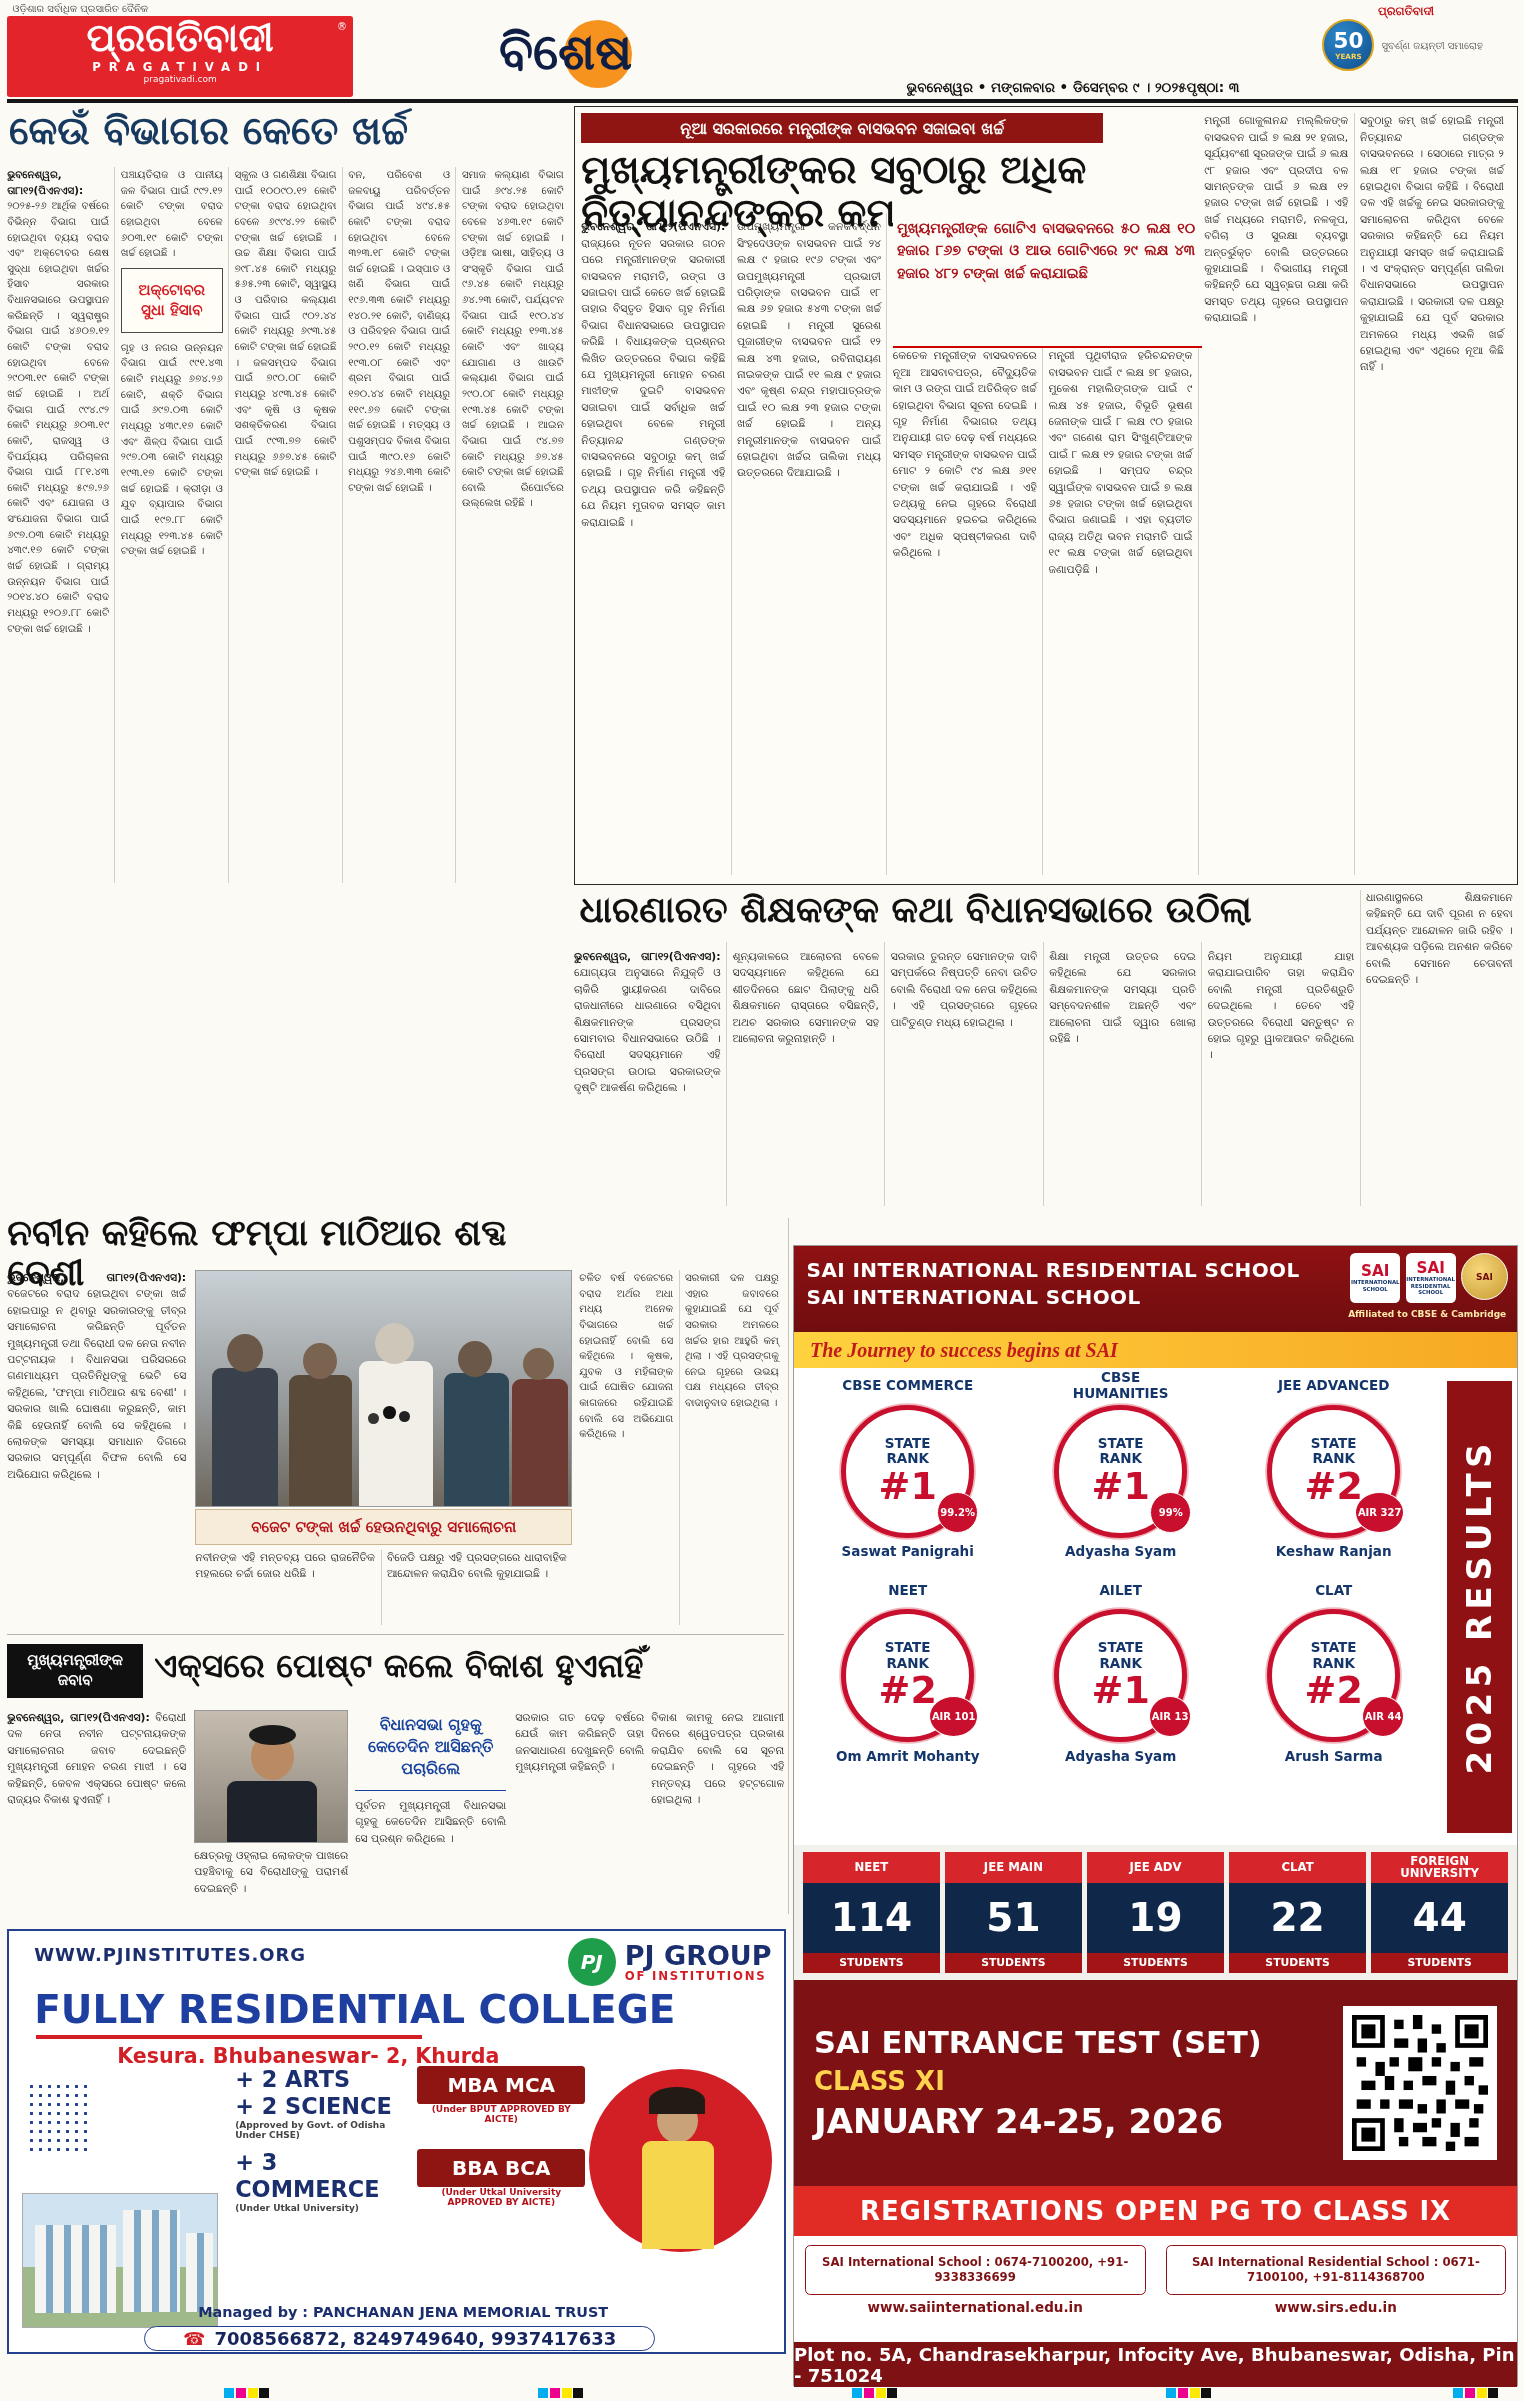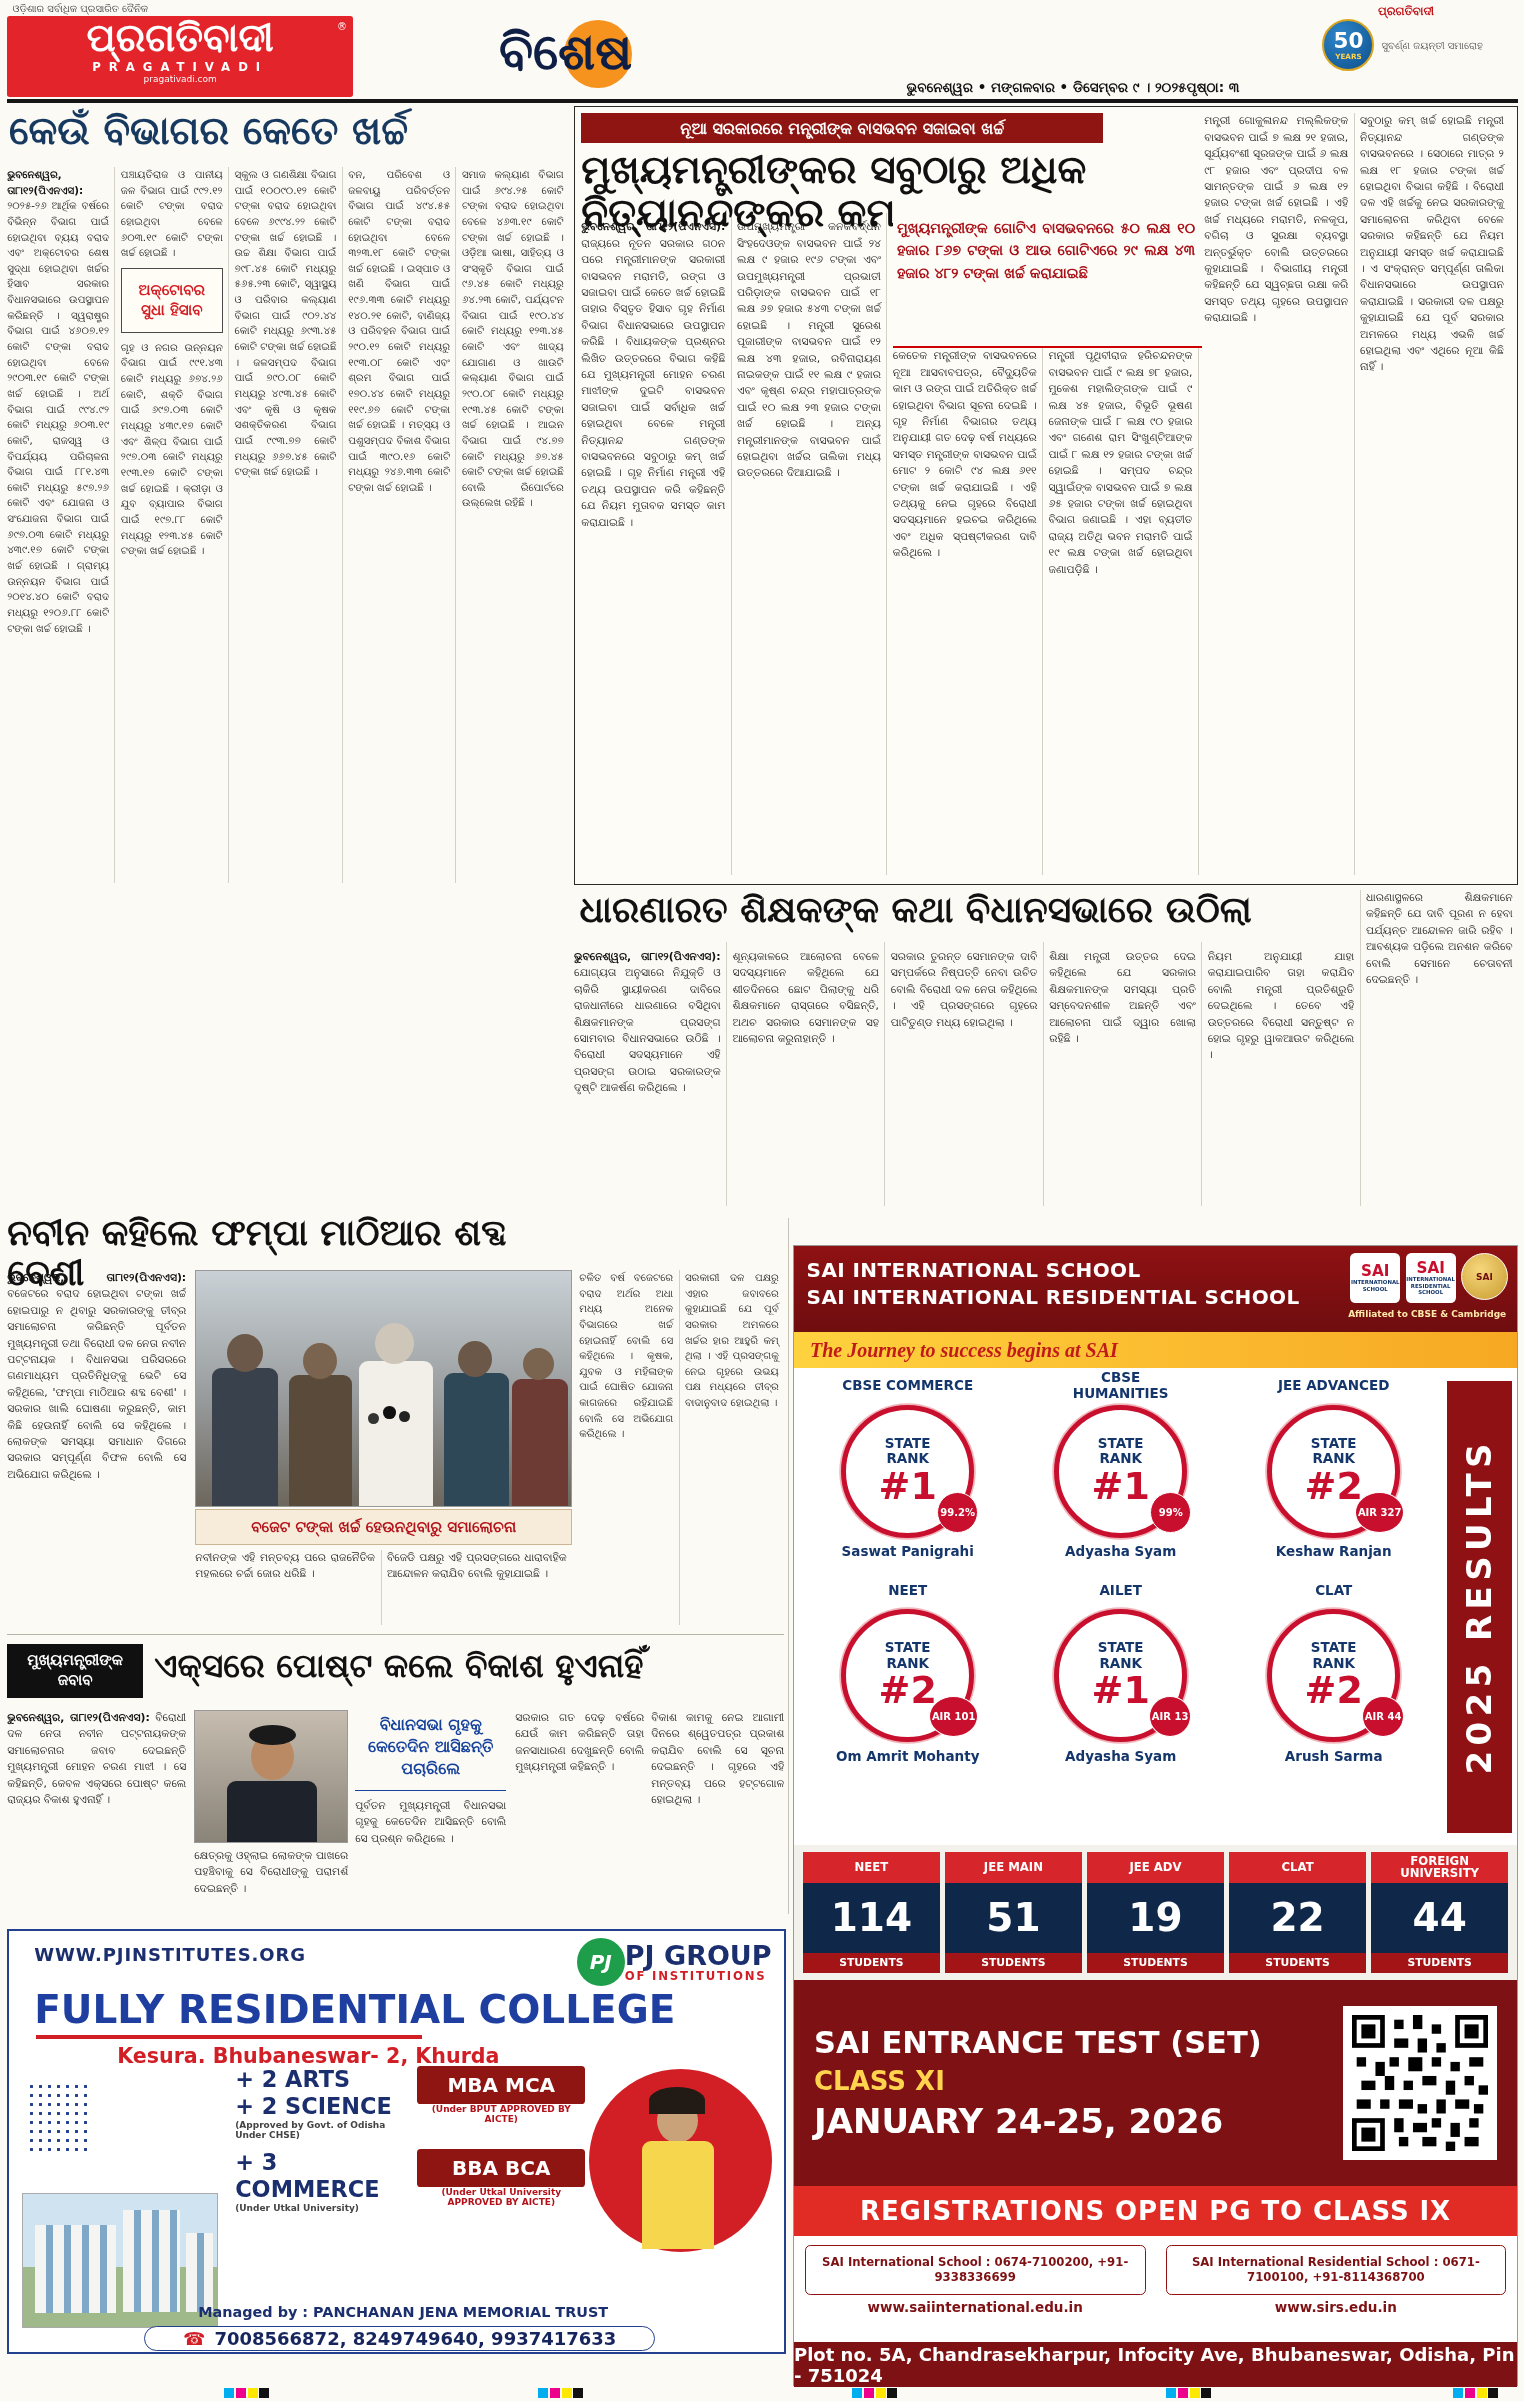--- a/index.html
+++ b/index.html
@@ -79,21 +79,21 @@
   .a5pb{position:absolute;left:187px;top:213px;width:154px;height:65px}
   .a5sub{position:absolute;left:348px;top:75px;width:151px;height:81px;color:#16419c;font-weight:800;font-size:16px;line-height:1.4;text-align:center;border-bottom:1.8px solid #16419c;padding-top:3.6px}
   .a5bb{position:absolute;left:348px;top:163px;width:151px;height:115px}
   .a5ca{position:absolute;left:508px;top:75px;width:129px;height:203px}
   .a5cb{position:absolute;left:644px;top:75px;width:133px;height:203px}
   .vr{left:788px;top:1218px;width:0.9px;height:696px;background:#c9c4ba}
 
   
   .pj{left:7.2px;top:1929px;width:779px;height:425px;border:2.7px solid #23418f;background:#fff}
   .pjweb{position:absolute;left:25px;top:12.6px;font-size:18px;font-weight:800;color:#1b2f6e;letter-spacing:0.9px}
-  .pjlogo{position:absolute;right:12.6px;top:7.2px;display:flex;align-items:center;gap:0}
+  .pjlogo{position:absolute;right:12.6px;top:7.2px;display:flex;align-items:center;gap:9px}
   .pjmono{width:48px;height:48px;border-radius:50%;background:#1e9e4a;color:#fff;display:flex;align-items:center;justify-content:center;font-size:20px;font-weight:800;font-style:italic}
   .pjbrand{font-size:27px;font-weight:800;color:#1b2f6e;line-height:1}
   .pjbrandsub{font-size:11.7px;font-weight:800;color:#d21f26;letter-spacing:1.8px}
   .pjtitle{position:absolute;left:25px;top:56px;font-size:39px;font-weight:800;color:#1e3fa0}
   .pjredbar{position:absolute;left:27px;top:104px;width:386px;height:3.6px;background:#d21f26}
   .pjloc{position:absolute;left:108px;top:113px;font-size:20.6px;font-weight:800;color:#d21f26}
   .pjdots{position:absolute;left:18px;top:151px;width:65px;height:75px;background:radial-gradient(#23418f 1.4px,transparent 1.6px) 0 0/9px 9px}
   .photo-building{position:absolute;left:12.6px;top:262px;width:196px;height:135px;background:linear-gradient(#cfe3f0 55%,#9fb98a 55%);border:0.9px solid #aaa;overflow:hidden}
   .bwing{position:absolute;background:repeating-linear-gradient(90deg,#f4f4f2 0 10.8px,#7fa8c6 10.8px 18px)}
   .pjcourses{position:absolute;left:226px;top:135px;width:350px;display:grid;grid-template-columns:1fr 1fr;column-gap:14.4px;row-gap:9px}
@@ -338,22 +338,22 @@
     </div>
     <div class="pjmanaged">Managed by : PANCHANAN JENA MEMORIAL TRUST</div>
     <div class="pjphones">
       <span class="phoneicon">☎</span>
       <span>7008566872, 8249749640, 9937417633</span>
     </div>
   </div>
 
   <div class="abs sai">
     <div class="saihead">
+      <div class="saihl">SAI INTERNATIONAL RESIDENTIAL SCHOOL</div>
       <div class="saihl">SAI INTERNATIONAL SCHOOL</div>
-      <div class="saihl">SAI INTERNATIONAL RESIDENTIAL SCHOOL</div>
       <div class="hlogos">
         <div class="tile">
           <span class="s">SAI</span>
           <span class="t">INTERNATIONAL SCHOOL</span>
         </div>
         <div class="tile">
           <span class="s">SAI</span>
           <span class="t">INTERNATIONAL RESIDENTIAL SCHOOL</span>
         </div>
         <div class="emblem">SAI</div>

